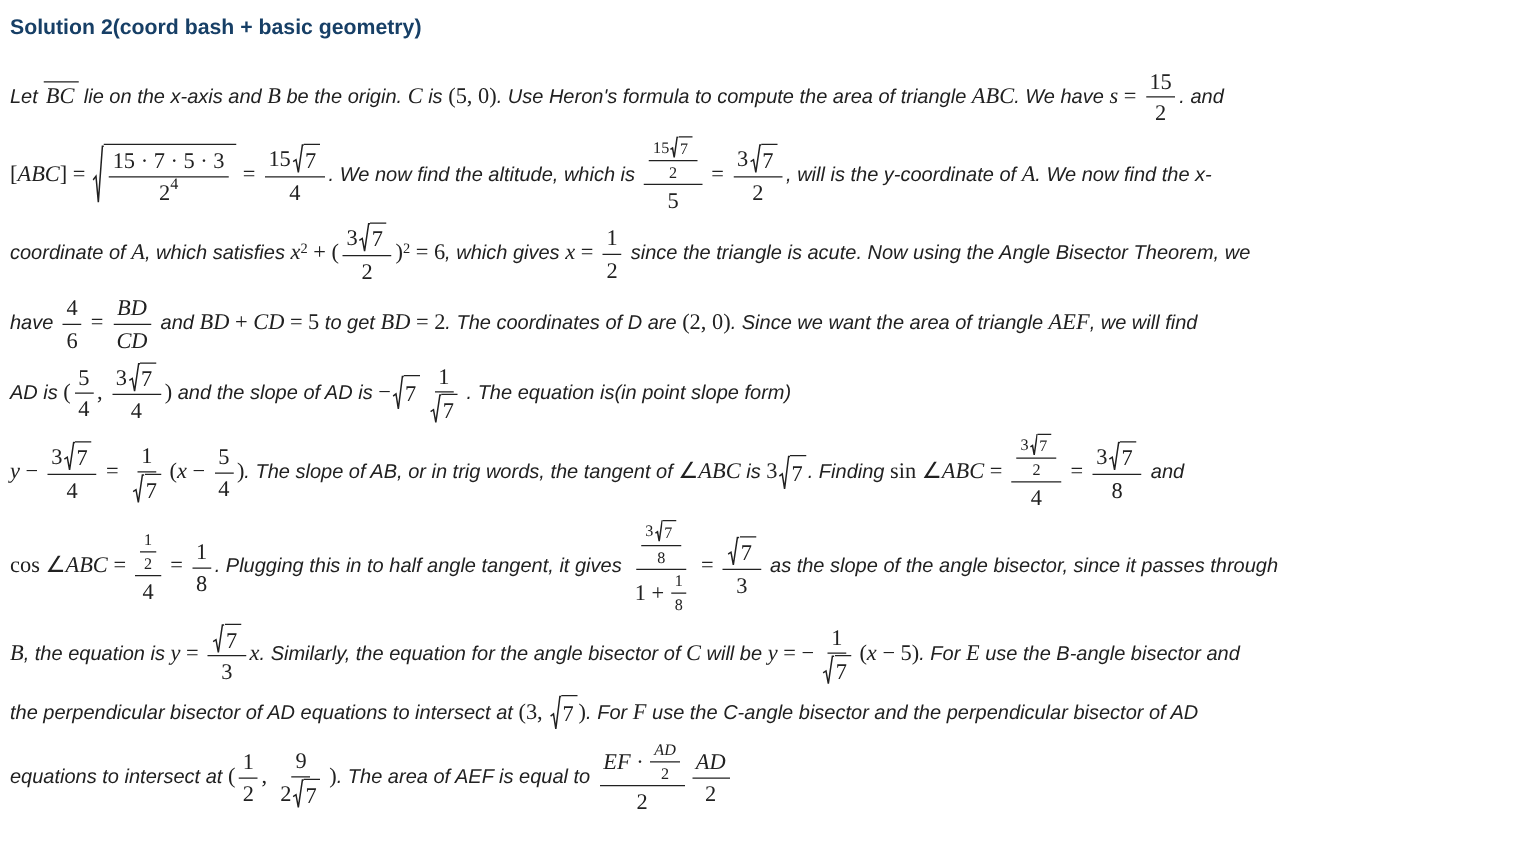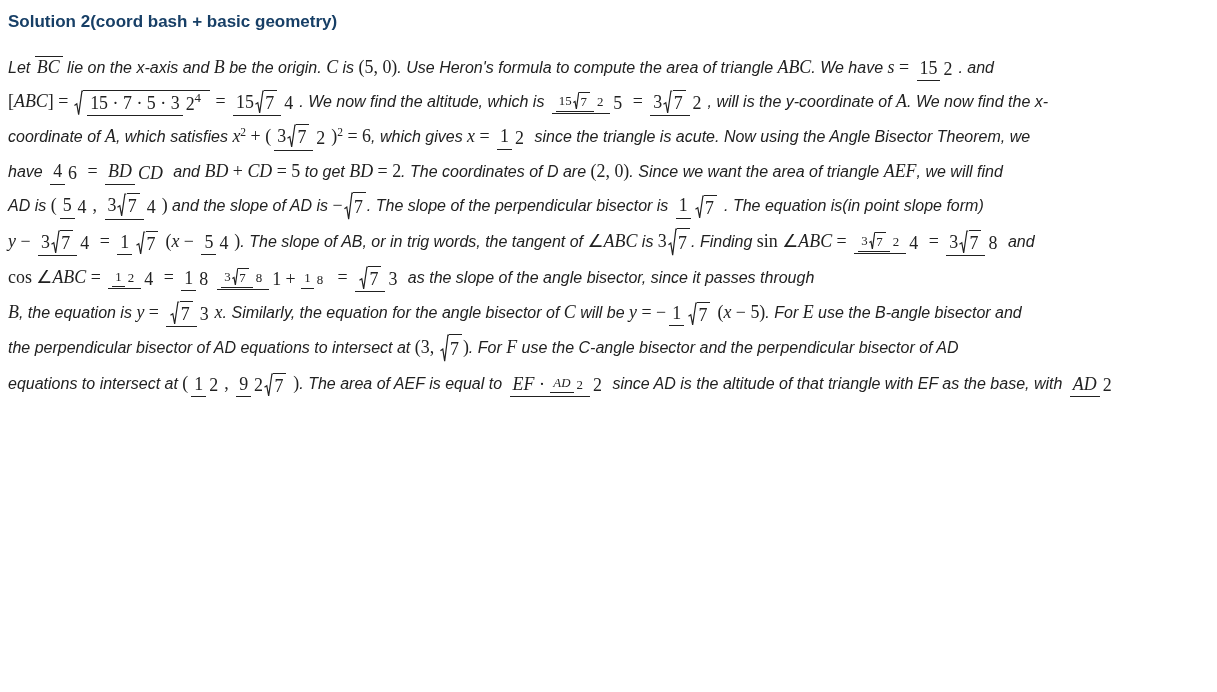--- a/index.html
+++ b/index.html
@@ -46,21 +46,21 @@
   .mov {
     font-style: italic;
     font-size: 1.12em;
     display: inline-block;
     border-top: 1.3px solid currentColor;
     padding: 1px 3px 0 2px;
     line-height: 1.1;
   }
   .frac {
     display: inline-flex;
-    flex-direction: row;
+    flex-direction: column;
     align-items: center;
     vertical-align: middle;
     margin: 0 3px;
     font-family: "Liberation Serif", serif;
     font-size: 1.12em;
     text-align: center;
     line-height: 1.2;
   }
   .frac .mi, .frac .mr, .frac .frac, .frac .sqrt,
   .sqrt .mi, .sqrt .mr, .sqrt .sqrt, .sqrt .frac { font-size: 1em; }
@@ -252,21 +252,21 @@
           </span>
         </span><span class="mr">)</span><span class="tx"> and the slope of AD is </span><span class="mr">−</span><span class="sqrt">
           <span class="sqrt-sym">
             <svg viewBox="0 0 10 24" preserveAspectRatio="none" aria-hidden="true">
               <path d="M0.5 14 L3 12.5 L5 22.5 L8.5 1 L10 1" fill="none" stroke="currentColor" stroke-width="1.2" vector-effect="non-scaling-stroke"></path>
             </svg>
           </span>
           <span class="sqrt-rad">
             <span class="mr">7</span>
           </span>
-        </span><span class="tx">. The slope of the perpendicular bisector is </span><span class="frac">
+        </span><span class="frac">
           <span class="num">
             <span class="mr">1</span>
           </span>
           <span class="den">
             <span class="sqrt">
               <span class="sqrt-sym">
                 <svg viewBox="0 0 10 24" preserveAspectRatio="none" aria-hidden="true">
                   <path d="M0.5 14 L3 12.5 L5 22.5 L8.5 1 L10 1" fill="none" stroke="currentColor" stroke-width="1.2" vector-effect="non-scaling-stroke"></path>
                 </svg>
               </span>
@@ -381,21 +381,21 @@
           <span class="den">
             <span class="mr">4</span>
           </span>
         </span><span class="mr"> = </span><span class="frac">
           <span class="num">
             <span class="mr">1</span>
           </span>
           <span class="den">
             <span class="mr">8</span>
           </span>
-        </span><span class="frac">
+        </span><span class="tx">. Plugging this in to half angle tangent, it gives </span><span class="frac">
           <span class="num">
             <span class="frac">
               <span class="num">
                 <span class="mr">3</span>
                 <span class="sqrt">
                   <span class="sqrt-sym">
                     <svg viewBox="0 0 10 24" preserveAspectRatio="none" aria-hidden="true">
                       <path d="M0.5 14 L3 12.5 L5 22.5 L8.5 1 L10 1" fill="none" stroke="currentColor" stroke-width="1.2" vector-effect="non-scaling-stroke"></path>
                     </svg>
                   </span>
@@ -513,21 +513,21 @@
                 <span class="mi">AD</span>
               </span>
               <span class="den">
                 <span class="mr">2</span>
               </span>
             </span>
           </span>
           <span class="den">
             <span class="mr">2</span>
           </span>
-        </span><span class="tx"> since AD is the altitude of that triangle with EF as the base, with </span><span class="frac">
+        </span><span class="frac">
           <span class="num">
             <span class="mi">AD</span>
           </span>
           <span class="den">
             <span class="mr">2</span>
           </span>
         </span></div>
     </div>
 </div>
 

